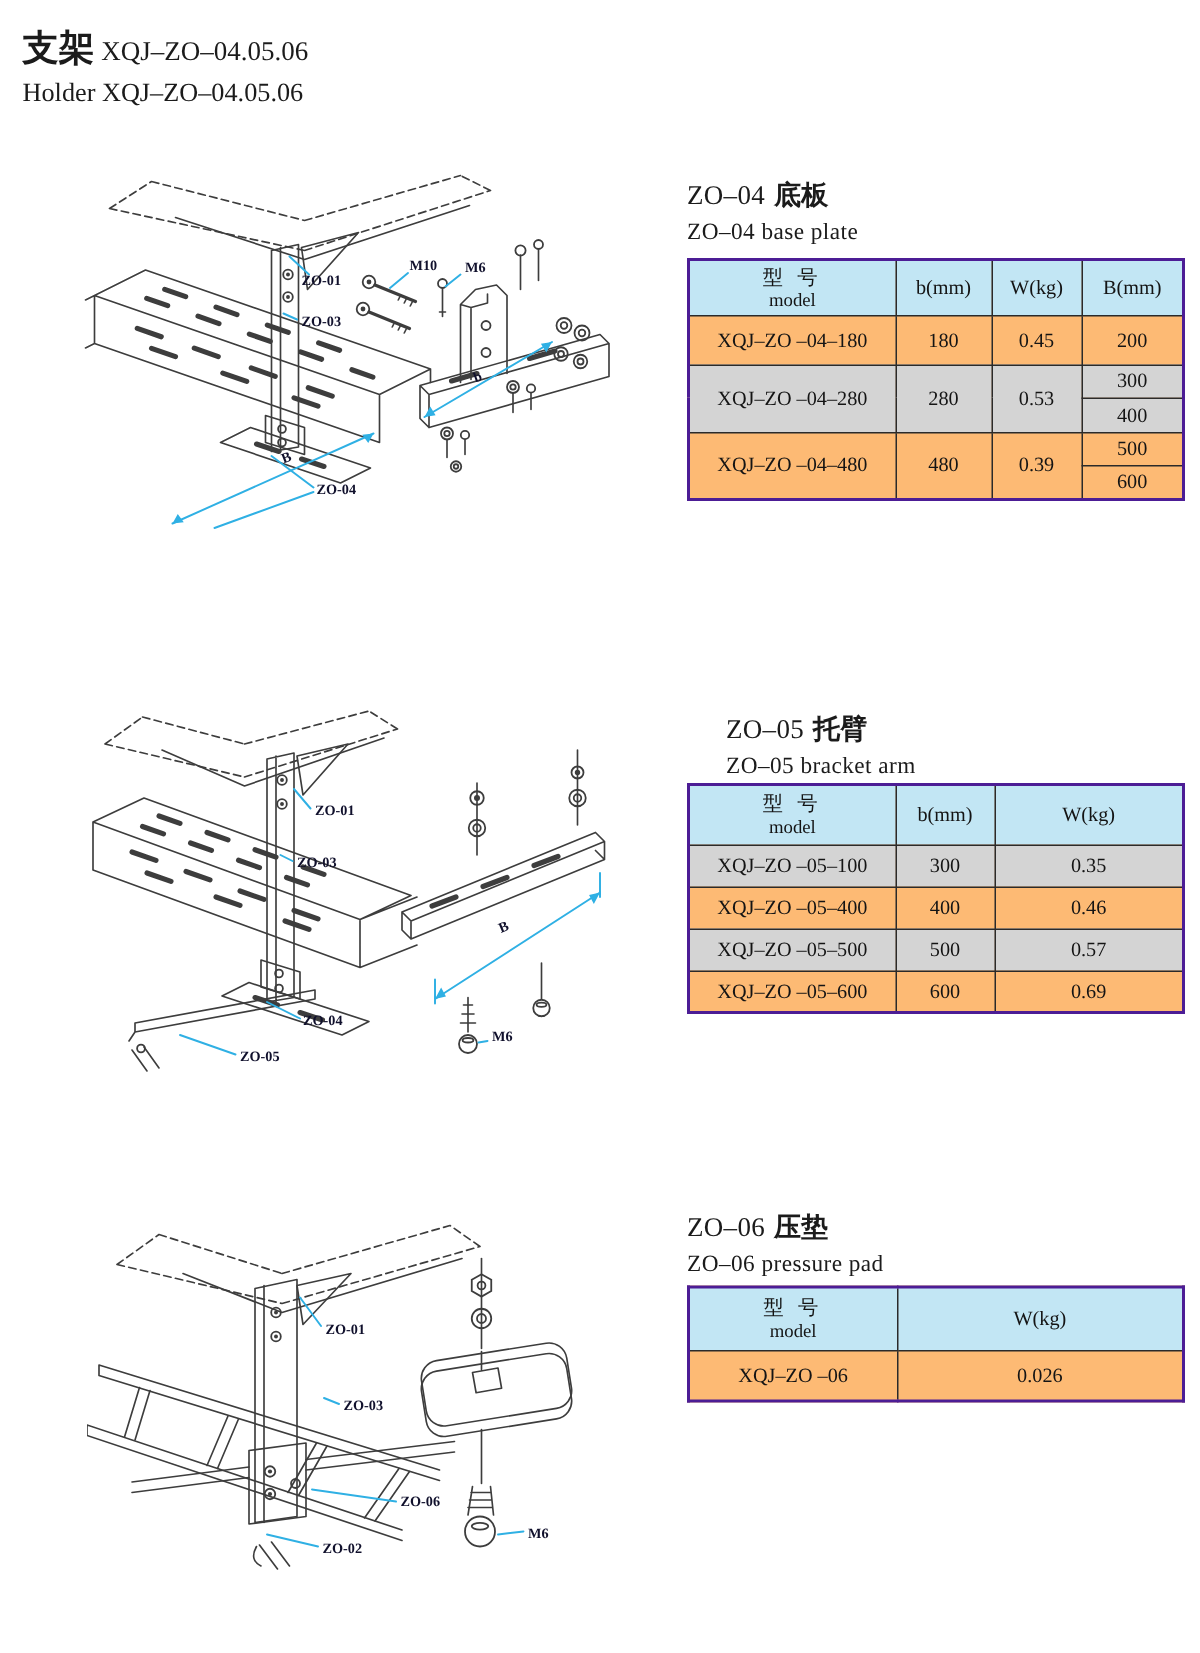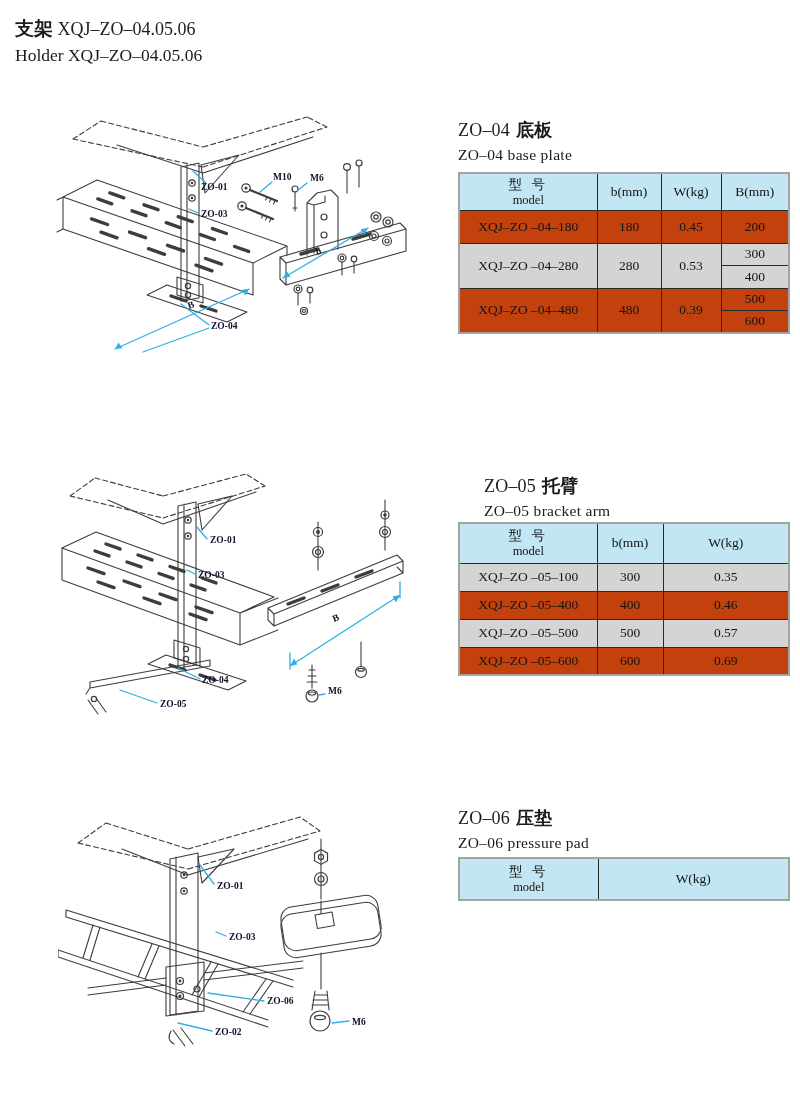--- a/index.html
+++ b/index.html
@@ -5,33 +5,33 @@
   * { margin:0; padding:0; box-sizing:border-box; }
   html,body { background:#ffffff; }
   body {
     position:relative; width:800px; height:1102px; overflow:hidden;
     font-family:"Liberation Serif", serif; color:#1b1b1b;
   }
   .abs { position:absolute; }
 
   
   .title1 { font-size:18px; }
-  .title1 .zh { font-weight:bold; font-size:19px; }
+  .title1 .zh { font-weight:bold; font-size:24px; }
   .title2 { font-size:17.5px; margin-top:3px; }
 
   
   .sec-head { font-size:18px; line-height:24px; letter-spacing:.2px; }
   .sec-head .zh { font-weight:bold; margin-left:6px; }
   .sec-sub  { font-size:15.5px; line-height:22px; margin-top:2px; letter-spacing:.3px; }
 
   
   table.spec {
     position:absolute; border-collapse:collapse; table-layout:fixed;
     text-align:center; font-size:13.5px; color:#141414;
-    border:2px solid #a3a3a3; background:#c2410c;
+    border:2px solid #4c1d95; background:#fdba74;
   }
   .spec th, .spec td { border:1.2px solid #2a2a2a; font-weight:normal; padding:0; }
   .spec tr.hdr th { background:#c2e6f4; }
   .hdr .cn { font-size:13.5px; letter-spacing:3px; }
   .hdr .en { font-size:12.5px; margin-top:-1px; }
   .spec tr.shade td { background:#d4d4d4; }
 
   
   .ln   { stroke:#3d3d3d; stroke-width:1.1; fill:none; stroke-linecap:round; stroke-linejoin:round; }
   .ln2  { stroke:#3d3d3d; stroke-width:2.2; fill:none; stroke-linecap:round; }
@@ -363,14 +363,18 @@
       <col>
     </colgroup>
   <tbody>
       <tr class="hdr" style="height:42px">
     <th>
       <div class="cn">型 号</div>
       <div class="en">model</div>
     </th>
     <th>W(kg)</th>
   </tr>
+  <tr style="height:34px">
+    <td>XQJ–ZO –06</td>
+    <td>0.026</td>
+  </tr>
 </tbody>
   </table>
 
 </body></html>

